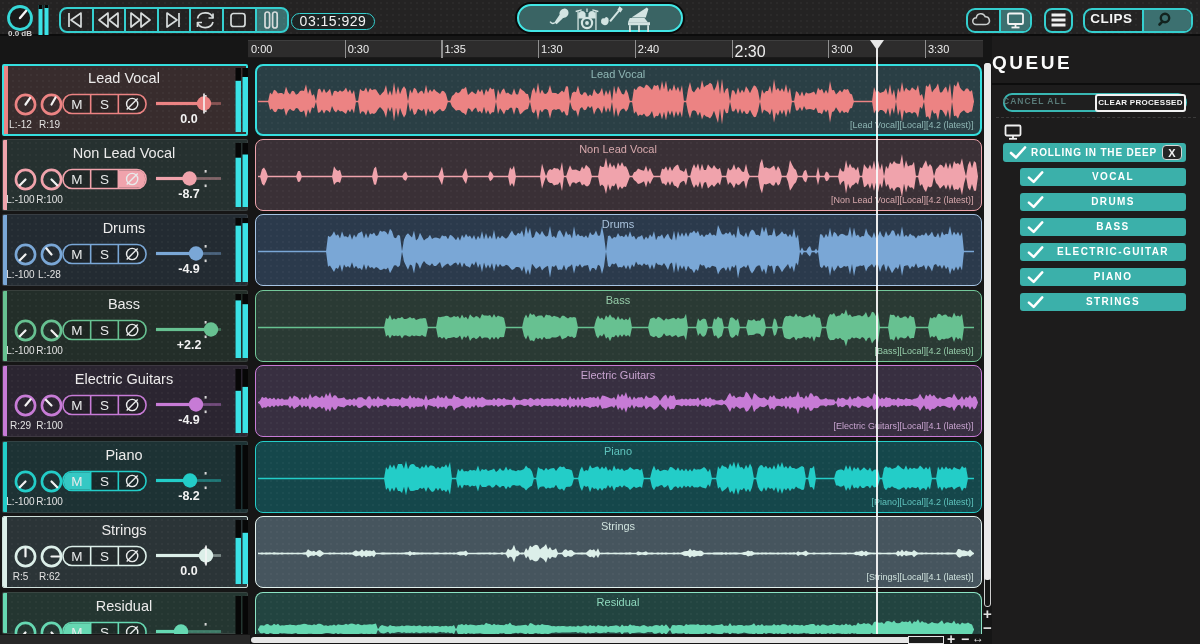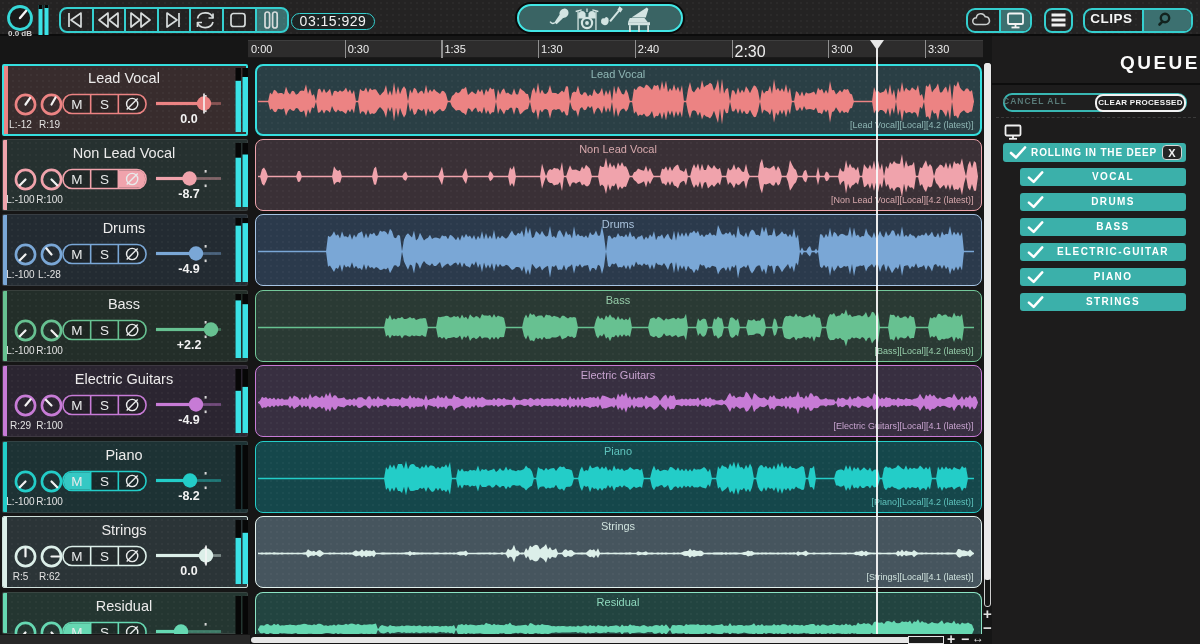--- a/index.html
+++ b/index.html
@@ -422,25 +422,25 @@
 <div class="abs" style="left:984px;top:63px;width:6.5px;height:517px;background:#e9e9e9;border-radius:3px"></div>
 <div class="abs" style="left:981px;top:605px;width:13px;height:15px;color:#e0e0e0;font-size:15px;font-weight:bold;text-align:center">+</div>
 <div class="abs" style="left:981px;top:619px;width:13px;height:15px;color:#e0e0e0;font-size:15px;font-weight:bold;text-align:center">−</div>
 <div class="abs" style="left:0px;top:635px;width:250px;height:9px;background:#282828"></div>
 <div class="abs" style="left:251px;top:636.5px;width:657px;height:6.5px;background:#e6e6e6;border-radius:3px 0 0 3px"></div>
 <div class="abs" style="left:908px;top:635.5px;width:36px;height:8px;background:#1c1c1c;border:1.2px solid #e6e6e6"></div>
 <div class="abs" style="left:944px;top:631px;width:14px;height:14px;color:#e6e6e6;font-size:14px;font-weight:bold;text-align:center">+</div>
 <div class="abs" style="left:958px;top:631px;width:14px;height:14px;color:#e6e6e6;font-size:14px;font-weight:bold;text-align:center">−</div>
 <div class="abs" style="left:970px;top:631px;width:16px;height:14px;color:#e6e6e6;font-size:12px;font-weight:bold;text-align:center">↔</div>
 <div class="abs" style="left:992px;top:36px;width:208px;height:608px;background:#1d1c1c"></div>
-<div class="abs" style="left:992px;top:52px;width:208px;height:24px;text-align:right;color:#fbfbfb;font-size:19px;font-weight:bold;letter-spacing:2.5px">QUEUE</div>
+<div class="abs" style="left:992px;top:52px;width:208px;height:24px;text-align:left;color:#fbfbfb;font-size:19px;font-weight:bold;letter-spacing:2.5px">QUEUE</div>
 <div class="abs" style="left:992px;top:83px;width:208px;height:2px;background:#0d0d0d"></div>
 <div class="abs" style="left:1003px;top:93px;width:184px;height:19px;border:2px solid #39b7b3;border-radius:9px;background:#1f1f1f"></div>
 <div class="abs" style="left:1003px;top:93px;width:92px;height:19px;color:#597a78;font-size:8.5px;font-weight:bold;letter-spacing:1px;text-align:left;line-height:16px">CANCEL ALL</div>
-<div class="abs" style="left:1095px;top:93.5px;width:91px;height:18px;border:2px solid #f2f2f2;border-radius:8px;background:#1f1f1f;color:#f5f5f5;font-size:8px;font-weight:bold;letter-spacing:0.3px;text-align:center;line-height:14px;white-space:nowrap">CLEAR PROCESSED</div>
+<div class="abs" style="left:1095px;top:93.5px;width:91px;height:18px;border:2px solid #f2f2f2;border-radius:3px;background:#1f1f1f;color:#f5f5f5;font-size:8px;font-weight:bold;letter-spacing:0.3px;text-align:center;line-height:14px;white-space:nowrap">CLEAR PROCESSED</div>
 <div class="abs" style="left:996px;top:117px;width:200px;height:0;border-top:1.5px dashed #3a3a3a"></div>
 <svg class="abs" style="left:1004px;top:124px" width="19" height="17">
 <rect x="1.5" y="1.5" width="15" height="10" rx="1.2" fill="none" stroke="#f0f0f0" stroke-width="1.8"></rect>
 <line x1="9" y1="11.5" x2="9" y2="14" stroke="#f0f0f0" stroke-width="1.8"></line>
 <line x1="5" y1="14.8" x2="13" y2="14.8" stroke="#f0f0f0" stroke-width="1.8"></line>
 </svg>
 <div class="abs" style="left:1003px;top:143px;width:183px;height:18.5px;background:#3bb0aa;border-radius:3px"></div>
     <svg class="abs" style="left:1009px;top:145.5px" width="18.0" height="14.0">
       <path d="M2.0,7.0 L7.0,11.5 L16.0,1.5" fill="none" stroke="#fff" stroke-width="2.6" stroke-linecap="round" stroke-linejoin="round"></path>
     </svg>

